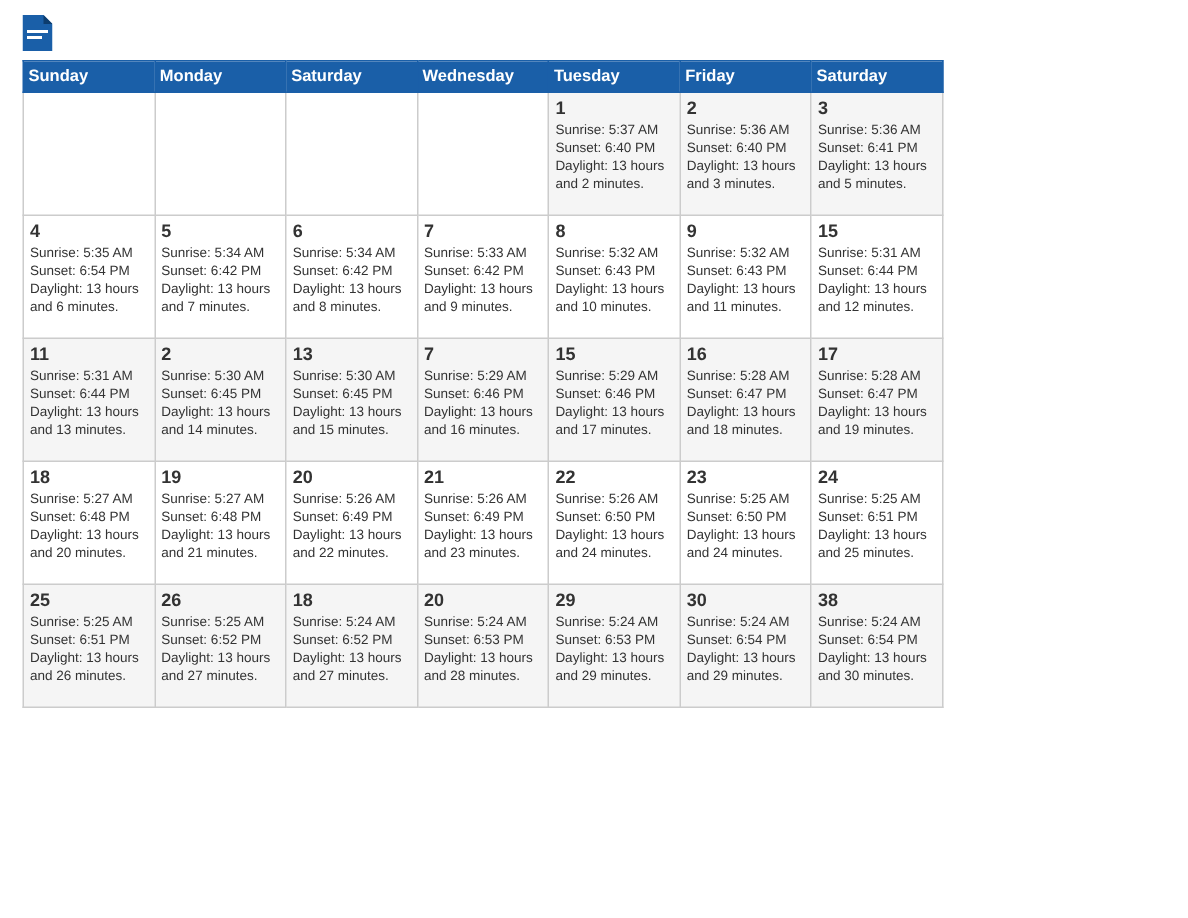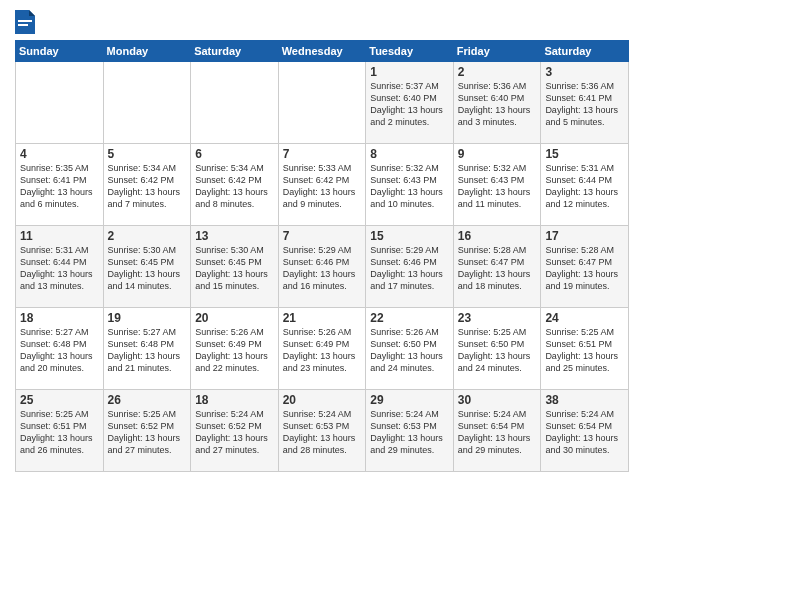--- a/index.html
+++ b/index.html
@@ -161,21 +161,21 @@
             <div class="day-info" style="white-space: pre-line;">Sunrise: 5:36 AM
 Sunset: 6:41 PM
 Daylight: 13 hours
 and 5 minutes.</div>
           </td>
         </tr>
         <tr>
           <td>
             <span class="day-number">4</span>
             <div class="day-info" style="white-space: pre-line;">Sunrise: 5:35 AM
-Sunset: 6:41 PM
+Sunset: 6:54 PM
 Daylight: 13 hours
 and 6 minutes.</div>
           </td>
           <td>
             <span class="day-number">5</span>
             <div class="day-info" style="white-space: pre-line;">Sunrise: 5:34 AM
 Sunset: 6:42 PM
 Daylight: 13 hours
 and 7 minutes.</div>
           </td>

